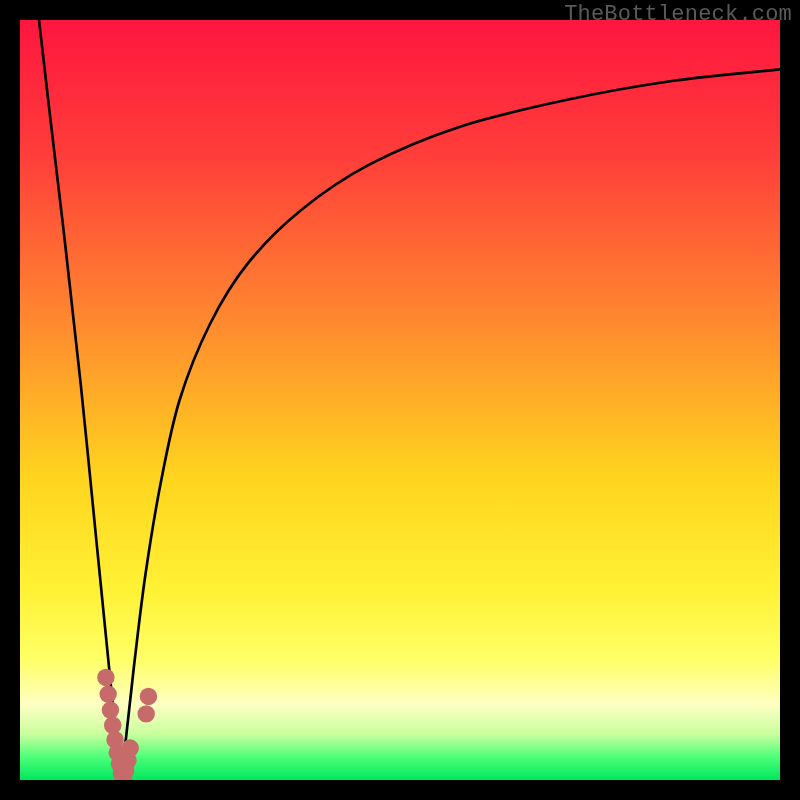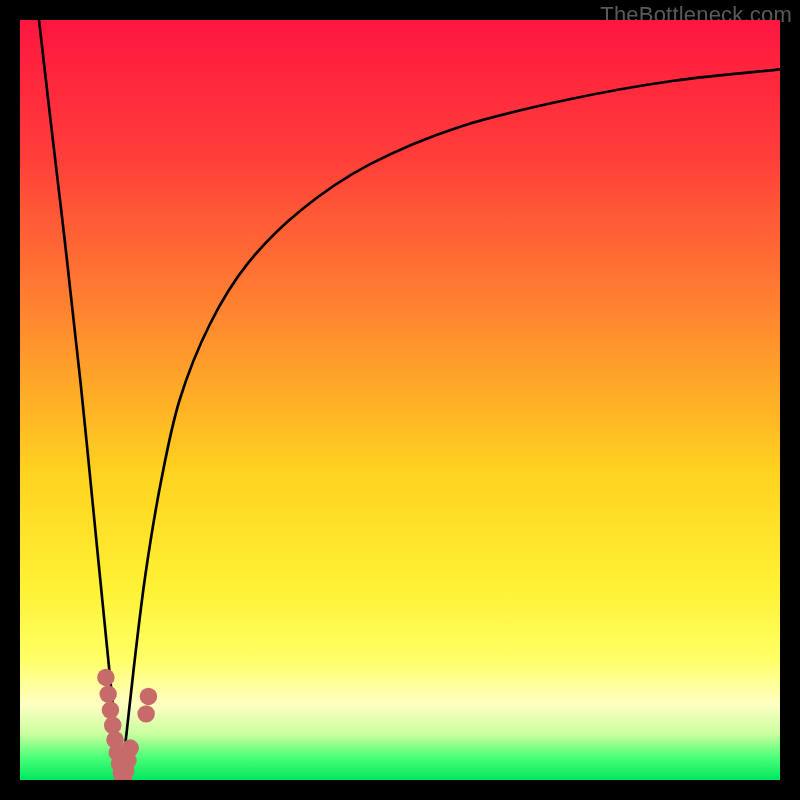--- a/index.html
+++ b/index.html
@@ -9,20 +9,21 @@
     height: 800px;
     overflow: hidden;
     background: #000;
     font-family: Arial, Helvetica, sans-serif;
   }
   .frame {
     position: relative;
     width: 800px;
     height: 759px;
     background: #000;
+    font-family: Liberation Mono, monospace;
   }
   .plot {
     position: absolute;
     left: 20px;
     top: 20px;
     width: 760px;
     height: 760px;
     overflow: hidden;
   }
   .watermark {

